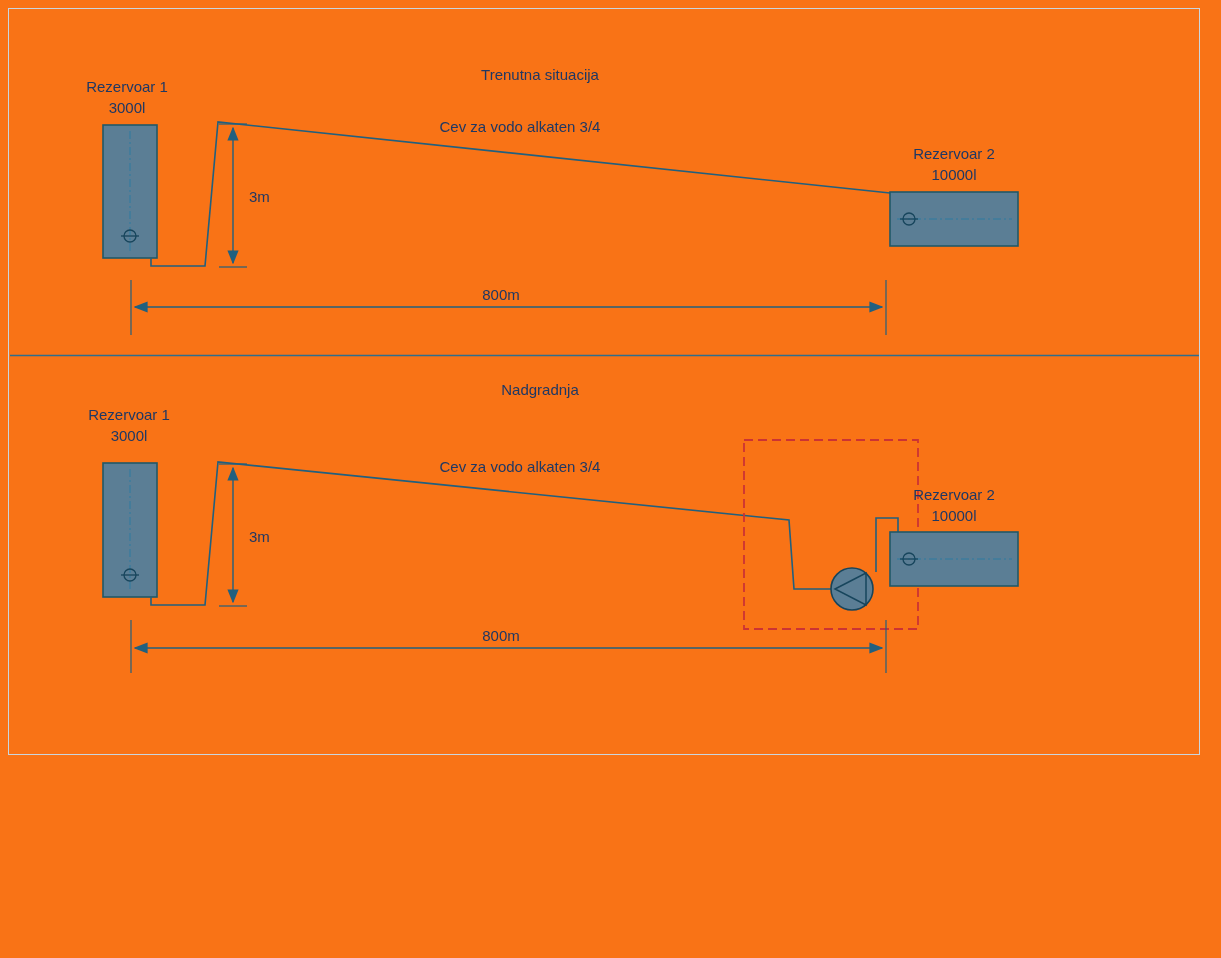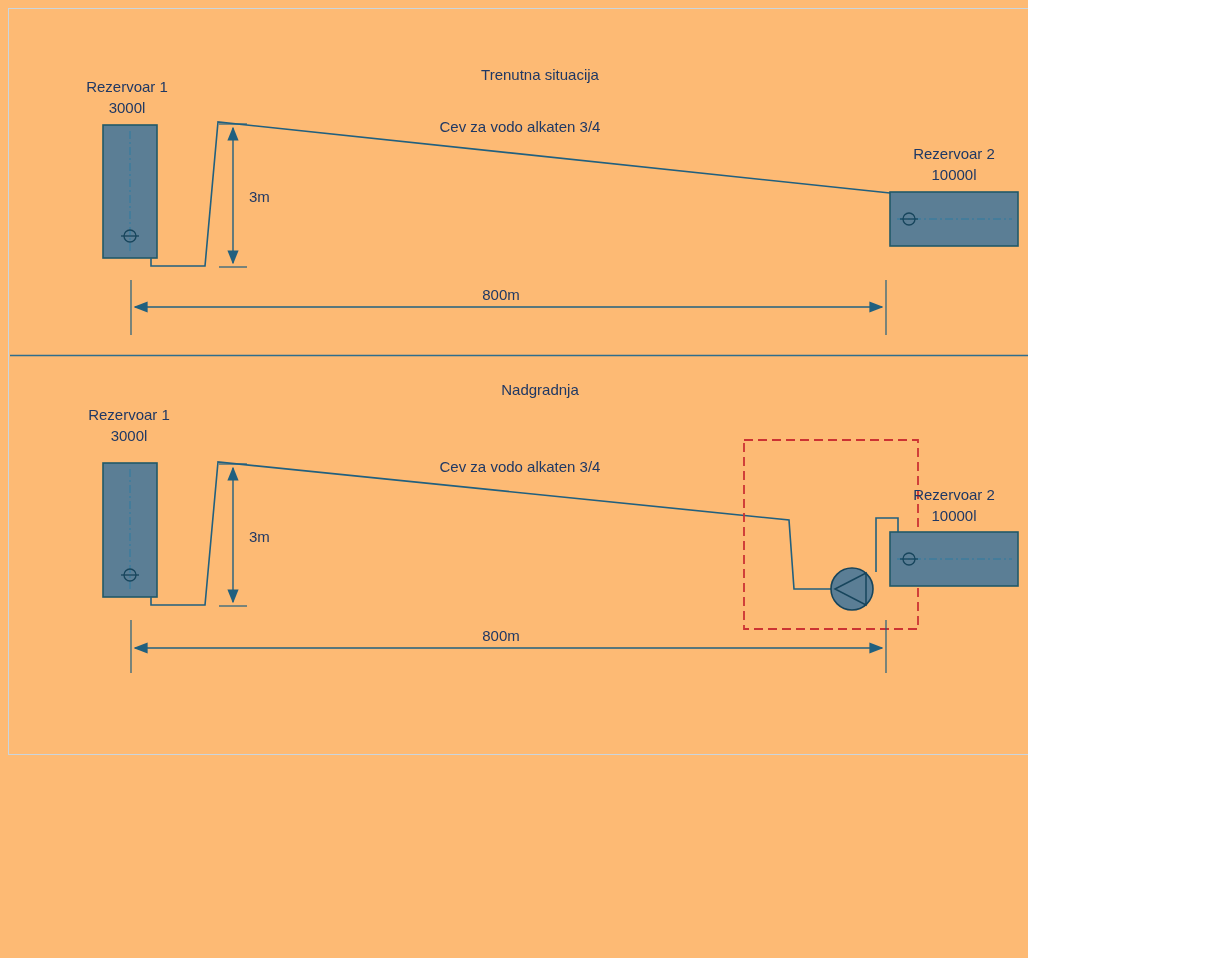--- a/index.html
+++ b/index.html
@@ -1,20 +1,20 @@
 <!DOCTYPE html>
 <html><head>
 <meta charset="utf-8">
 <style>
   html, body { margin: 0; padding: 0; background: #ffffff; }
   .canvas {
     position: relative;
-    width: 1028px;
+    width: 1221px;
     height: 958px;
-    background: #fdba74;
+    background: #f97316;
     font-family: "Liberation Sans", sans-serif;
     overflow: hidden;
   }
   svg { display: block; }
   text {
     fill: #1f3864;
     font-family: "Liberation Sans", sans-serif;
     font-size: 15px;
   }
   .pipe { stroke: #21607f; stroke-width: 1.6; fill: none; }

